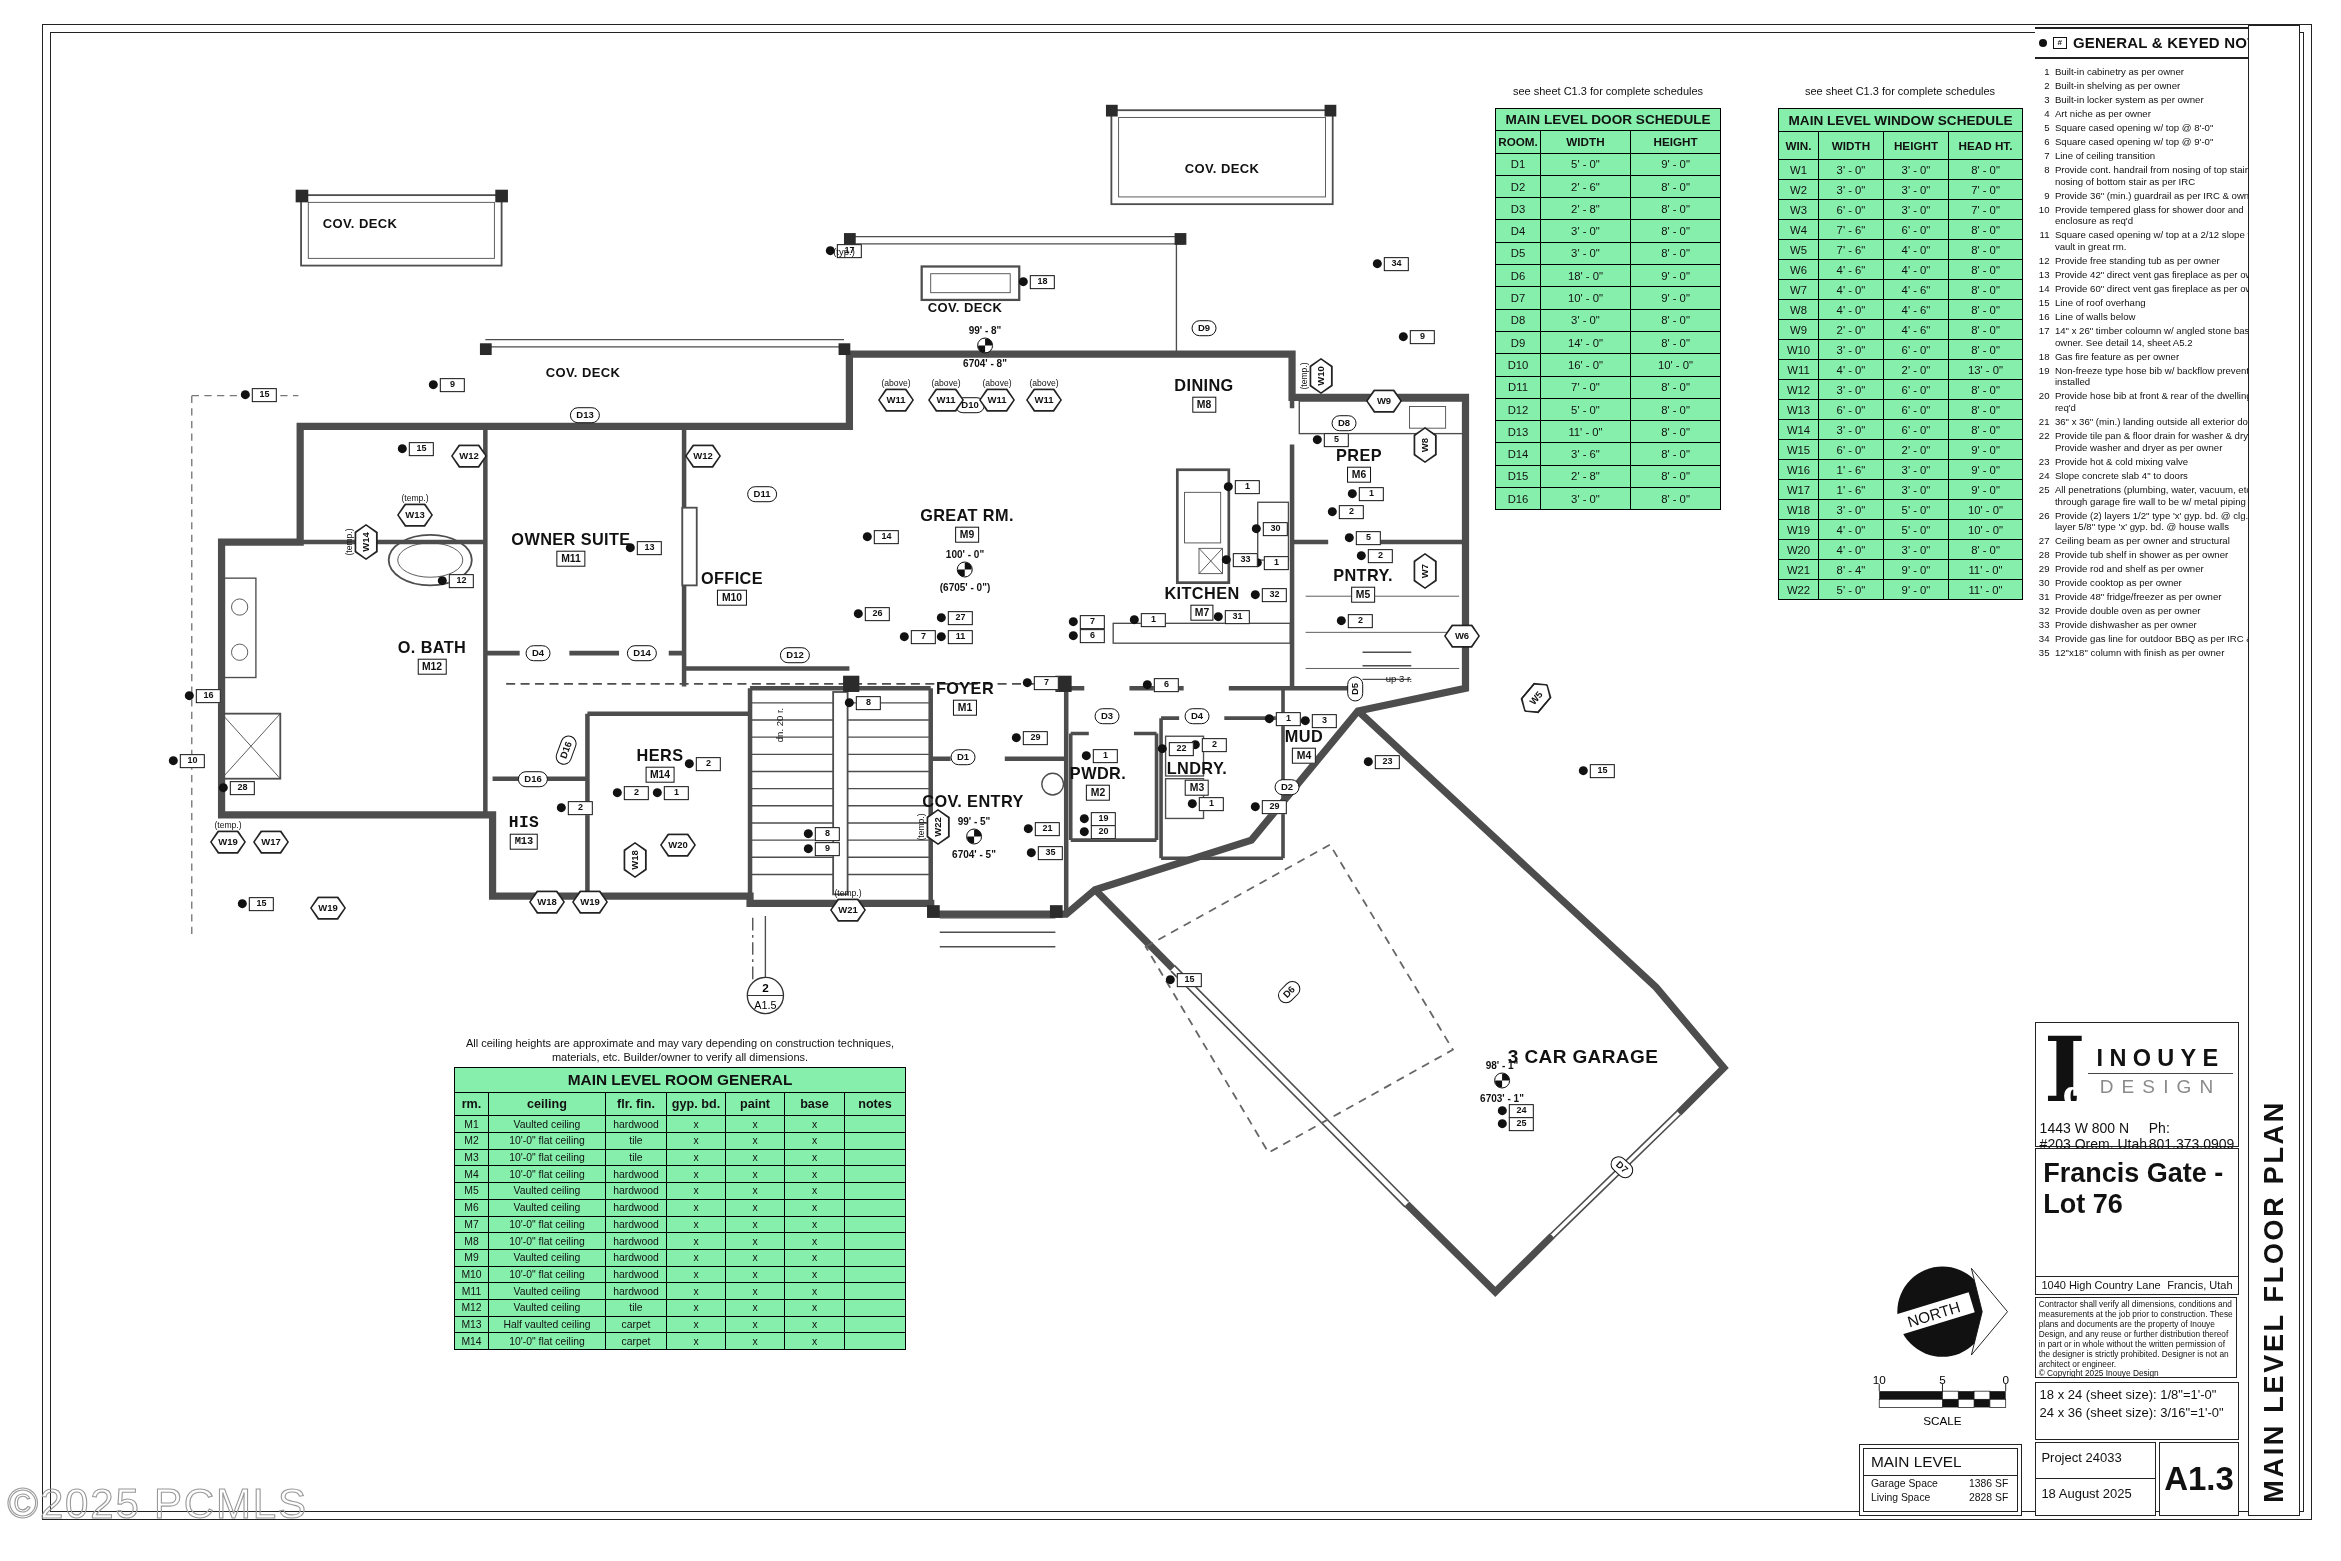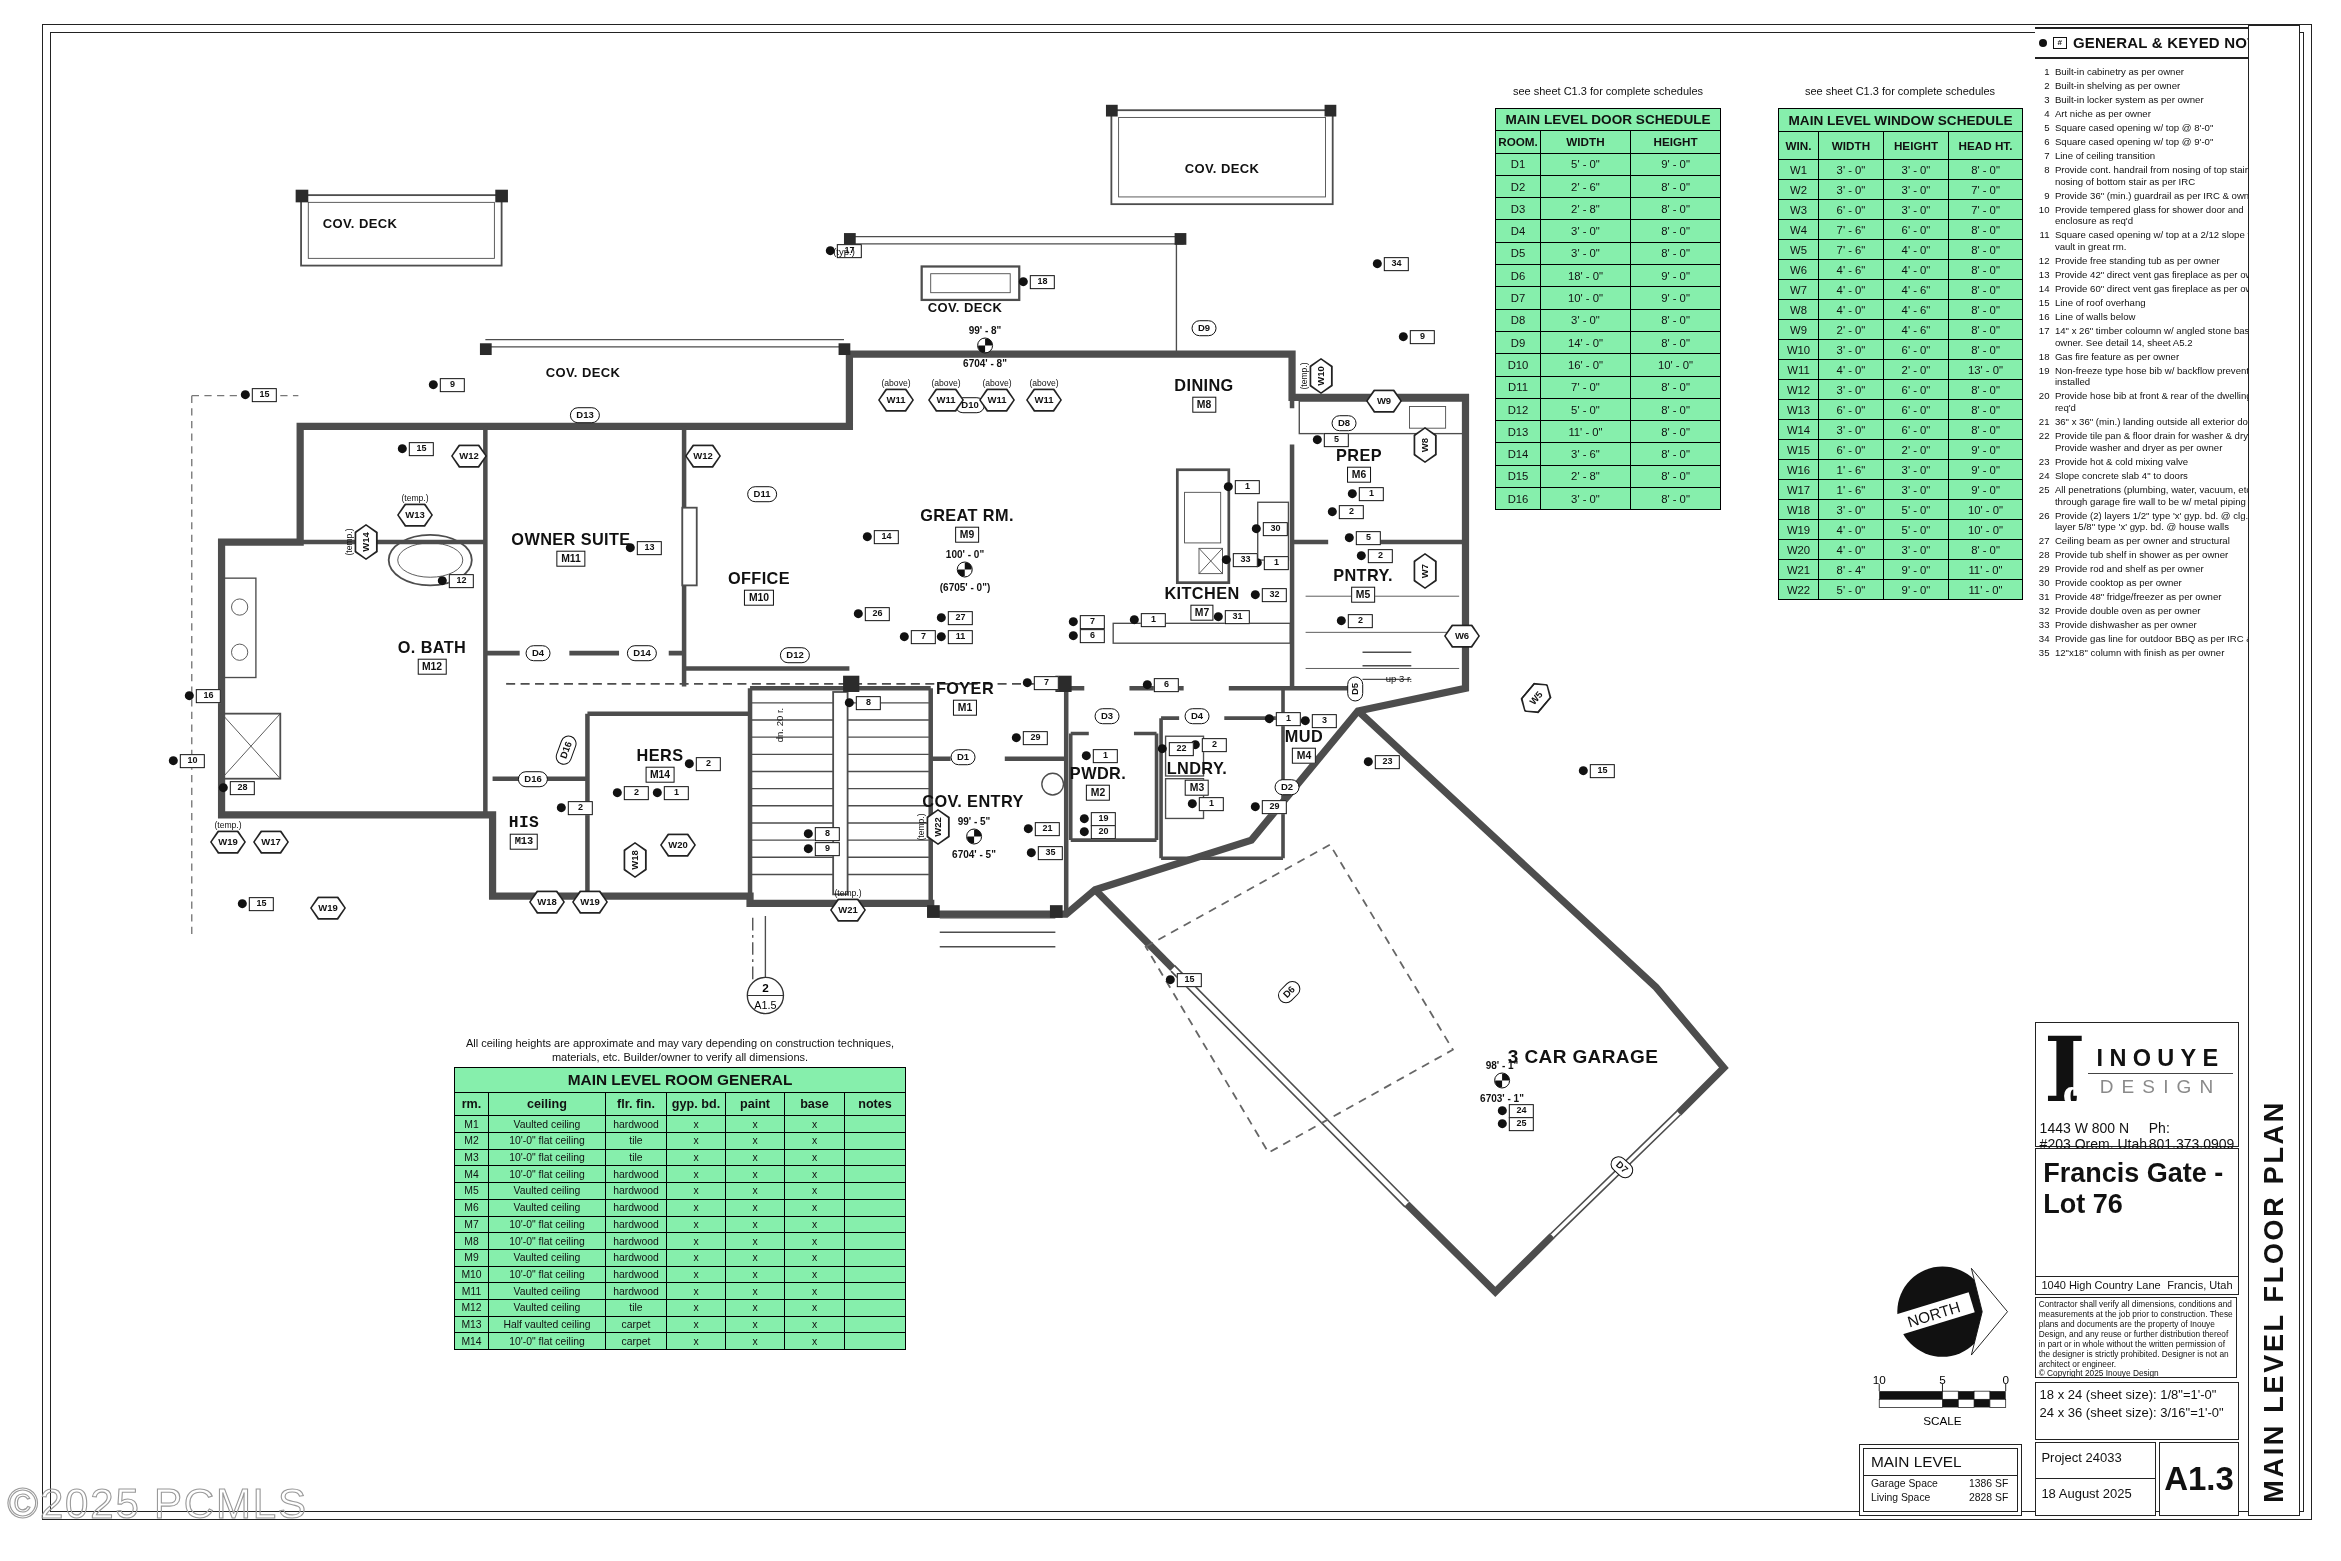--- a/index.html
+++ b/index.html
@@ -256,21 +256,21 @@
       <div class="plan-item room-label deck" style="left: 1222px; top: 168px; transform: translate(-50%, -50%);">
         <div class="rname">COV. DECK</div>
 
       </div>
 
       <div class="plan-item room-label" style="left: 571px; top: 548px; transform: translate(-50%, -50%);">
         <div class="rname">OWNER SUITE</div>
         <div class="rtag">M11</div>
       </div>
 
-      <div class="plan-item room-label" style="left: 759px; top: 587px; transform: translate(-50%, -50%); text-align: center;">
+      <div class="plan-item room-label" style="left: 732px; top: 587px; transform: translate(-50%, -50%); text-align: center;">
         <div class="rname">OFFICE</div>
         <div class="rtag">M10</div>
       </div>
 
       <div class="plan-item room-label" style="left: 432px; top: 656px; transform: translate(-50%, -50%);">
         <div class="rname">O. BATH</div>
         <div class="rtag">M12</div>
       </div>
 
       <div class="plan-item room-label" style="left: 967px; top: 524px; transform: translate(-50%, -50%);">

